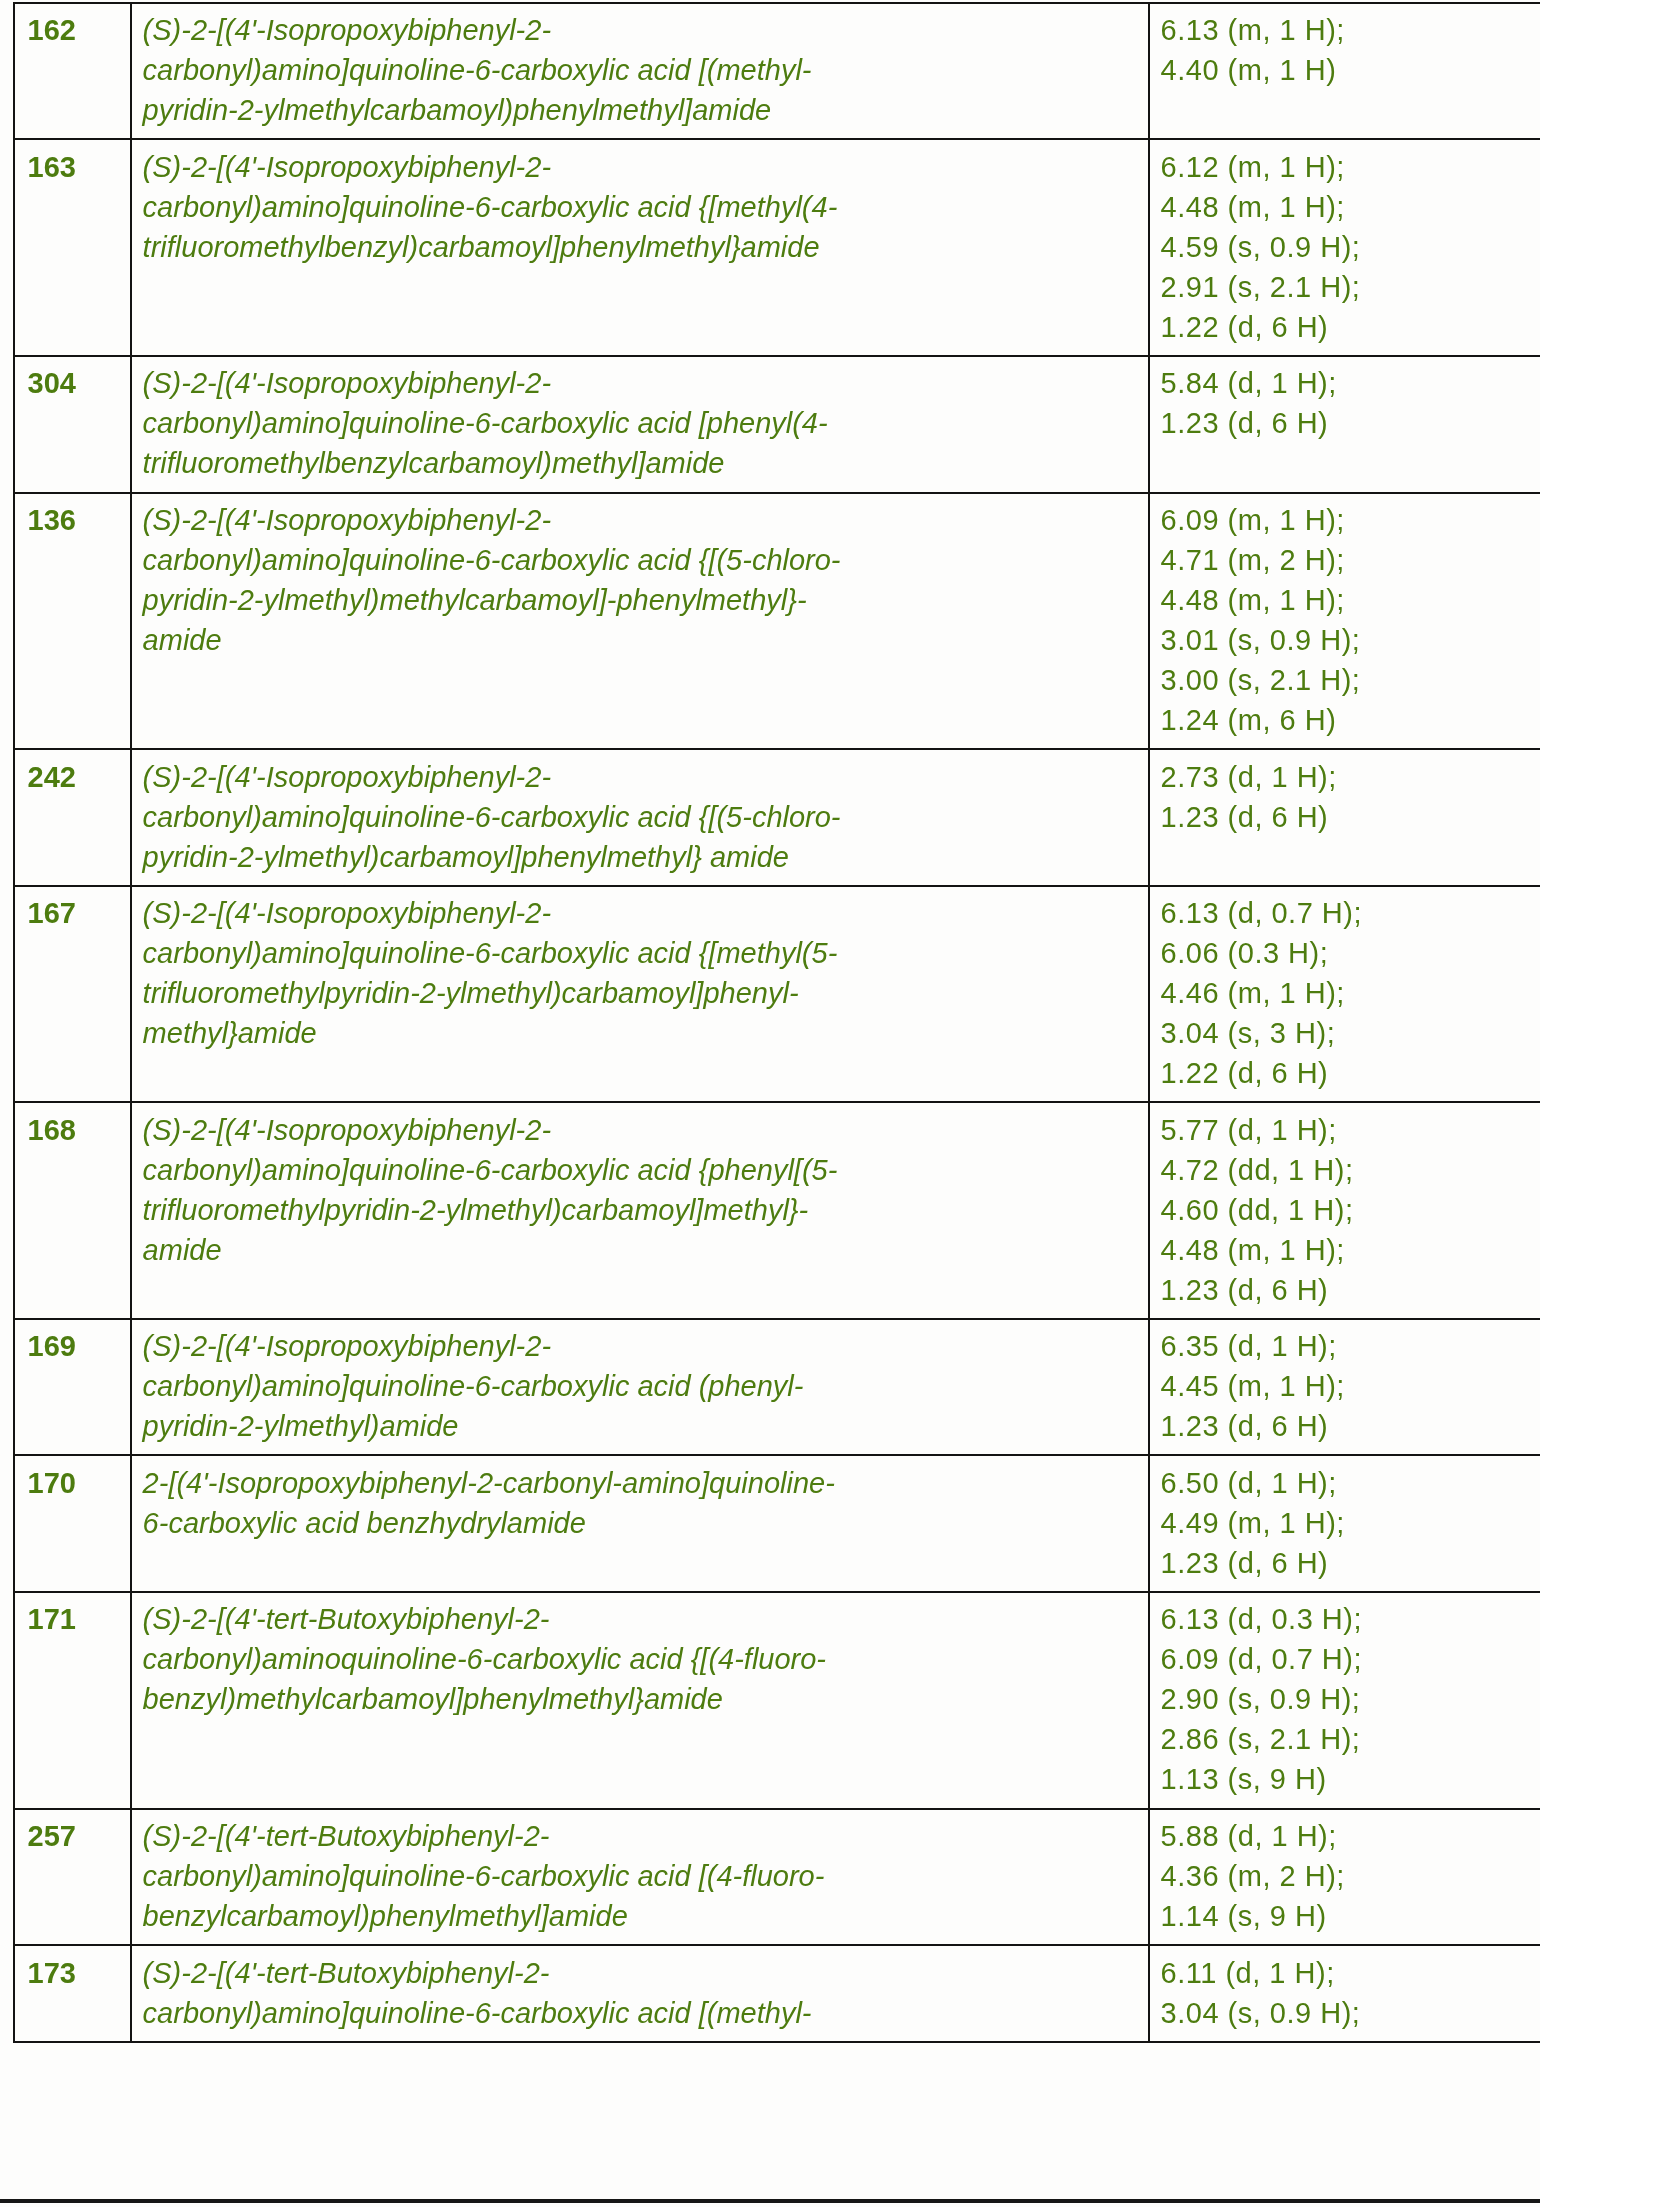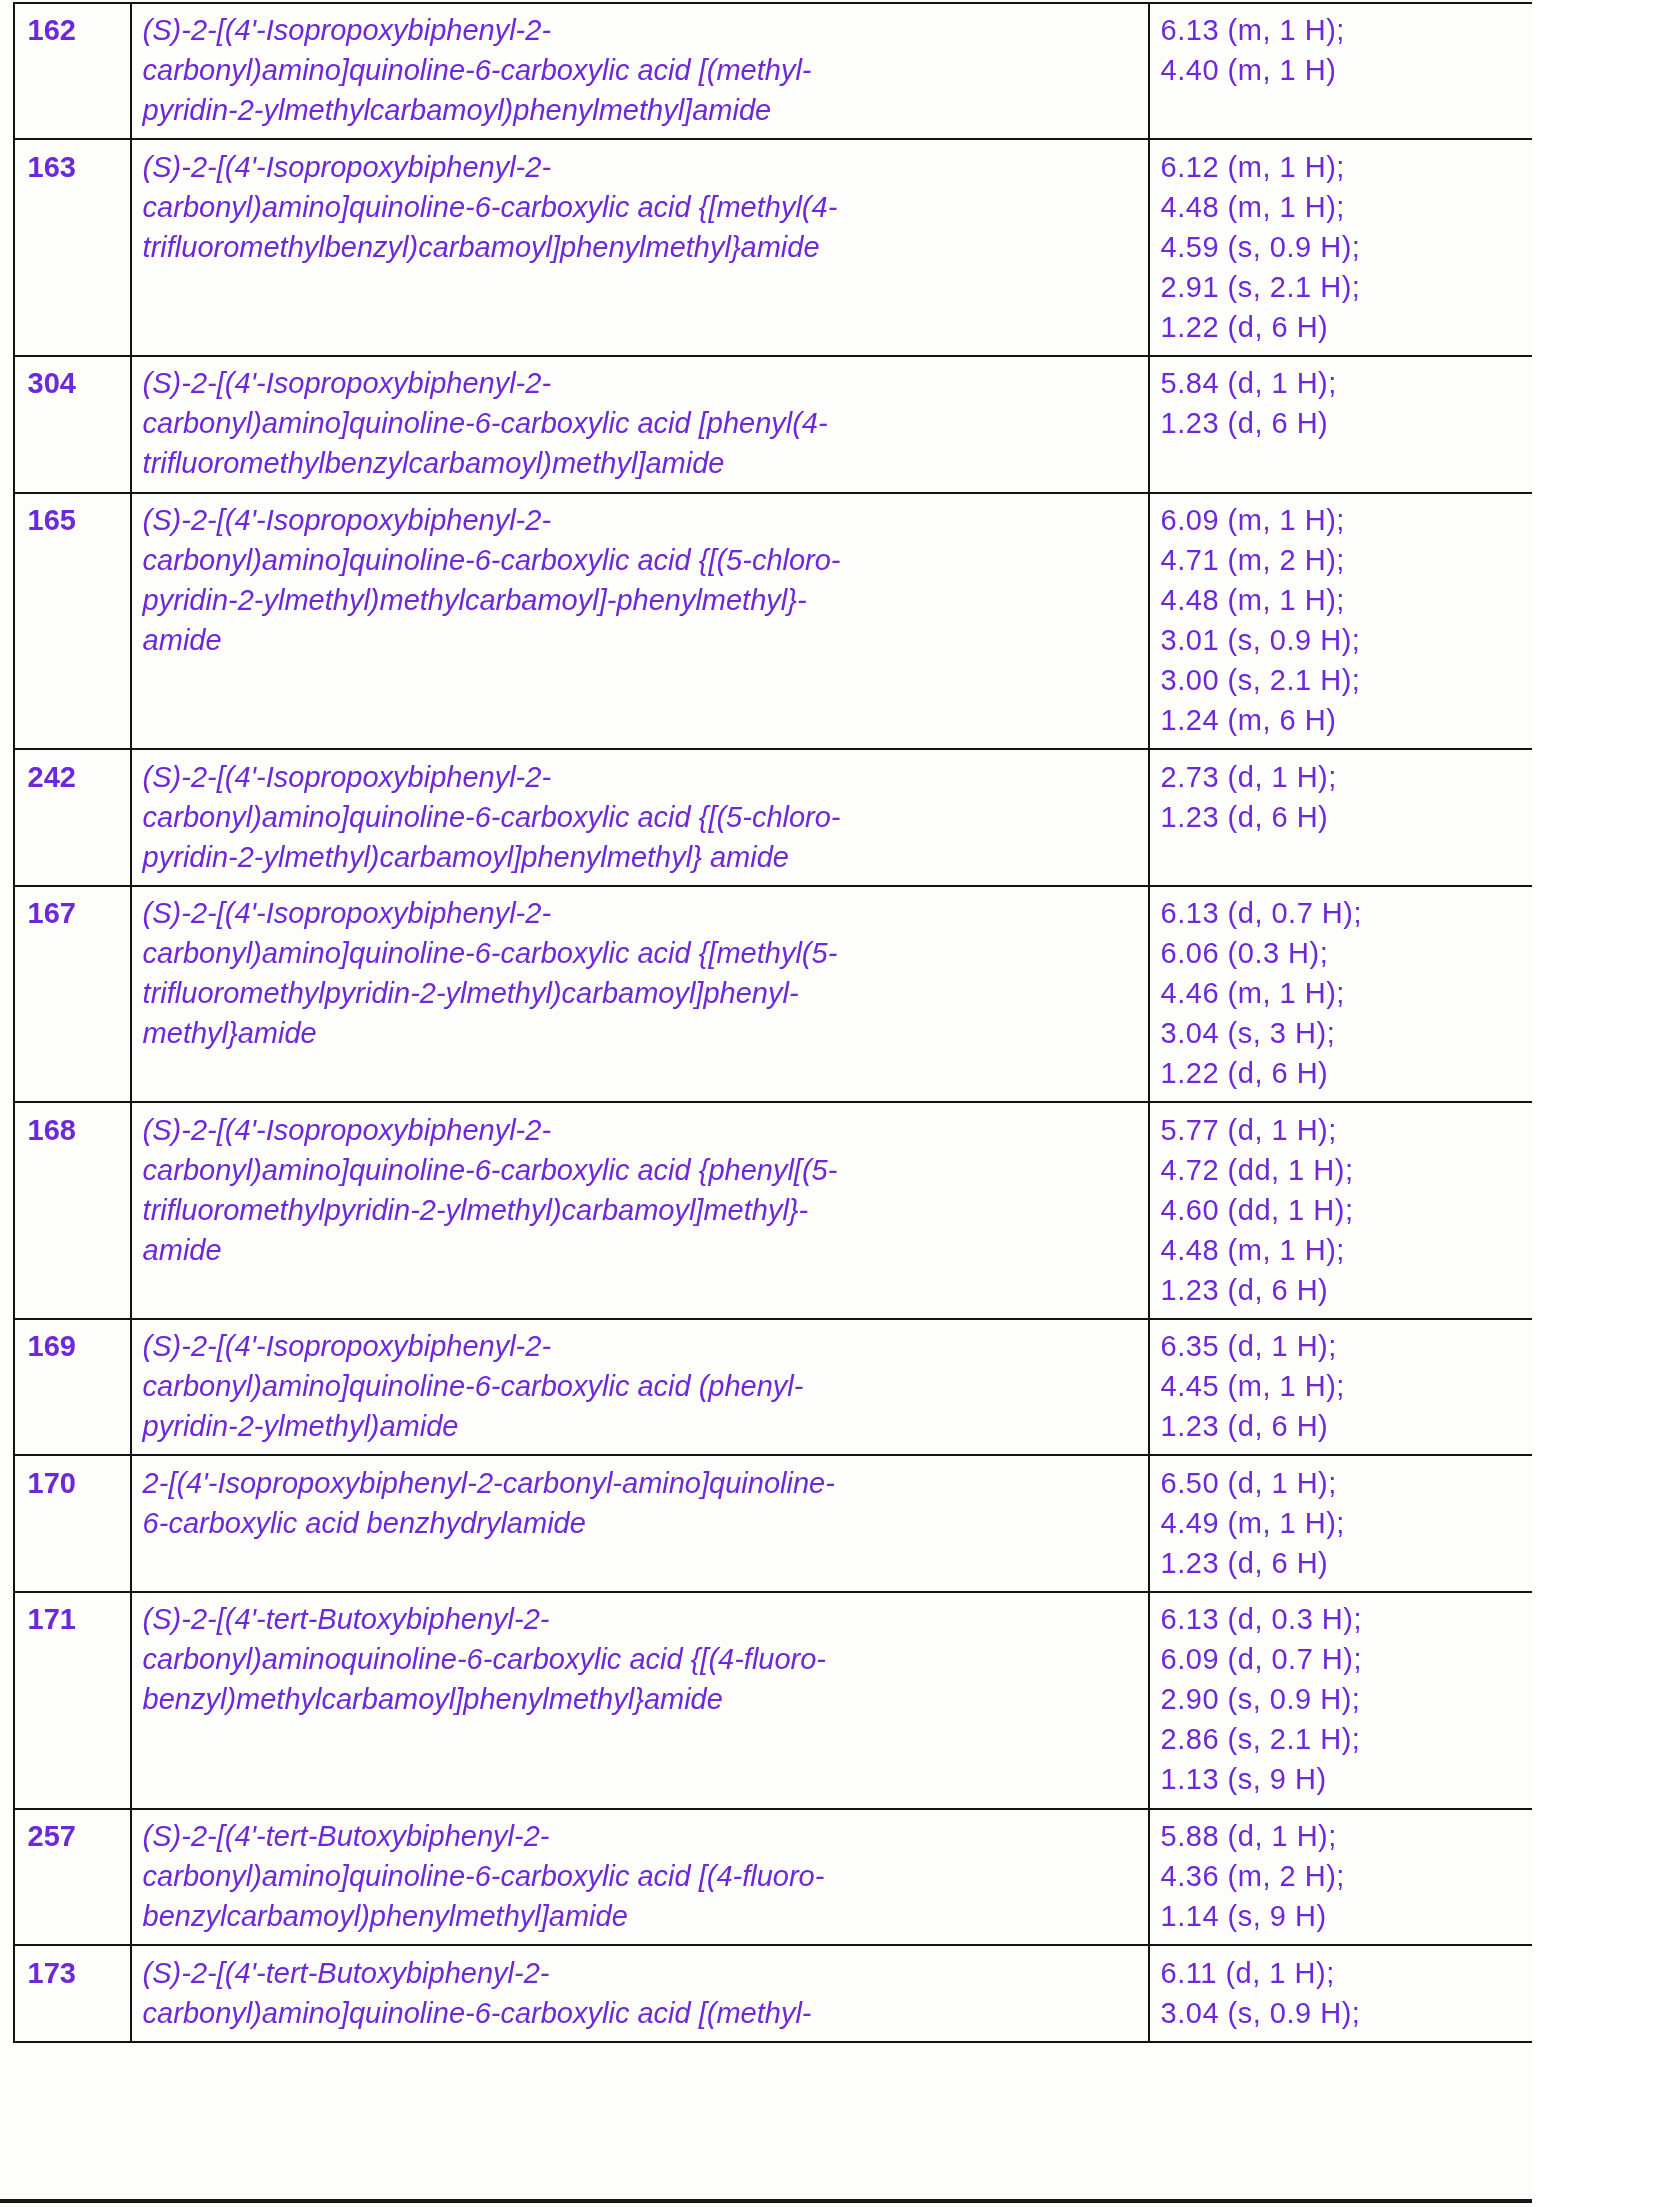--- a/index.html
+++ b/index.html
@@ -7,21 +7,22 @@
     padding: 0;
     background: #ffffff;
   }
   .page {
     position: relative;
     width: 1532px;
     height: 2208px;
     background: #fdfdfc;
     overflow: hidden;
     font-family: "Liberation Sans", sans-serif;
-    color: #6d28d9;
+    color: #4d7c0f;
+    padding-left: 8px;
   }
   table.compound-table {
     position: absolute;
     top: 1.8px;
     left: 12.8px;
     width: 1634px;
     border-collapse: collapse;
     table-layout: fixed;
   }
   td {
@@ -89,21 +90,21 @@
         <tr>
           <td class="td-no">304</td>
           <td class="td-name">(S)-2-[(4'-Isopropoxybiphenyl-2-
 carbonyl)amino]quinoline-6-carboxylic acid [phenyl(4-
 trifluoromethylbenzylcarbamoyl)methyl]amide</td>
           <td class="td-nmr">5.84 (d, 1 H);
 1.23 (d, 6 H)</td>
           <td class="td-mass">717</td>
         </tr>
         <tr>
-          <td class="td-no">165</td>
+          <td class="td-no">136</td>
           <td class="td-name">(S)-2-[(4'-Isopropoxybiphenyl-2-
 carbonyl)amino]quinoline-6-carboxylic acid {[(5-chloro-
 pyridin-2-ylmethyl)methylcarbamoyl]-phenylmethyl}-
 amide</td>
           <td class="td-nmr">6.09 (m, 1 H);
 4.71 (m, 2 H);
 4.48 (m, 1 H);
 3.01 (s, 0.9 H);
 3.00 (s, 2.1 H);
 1.24 (m, 6 H)</td>

